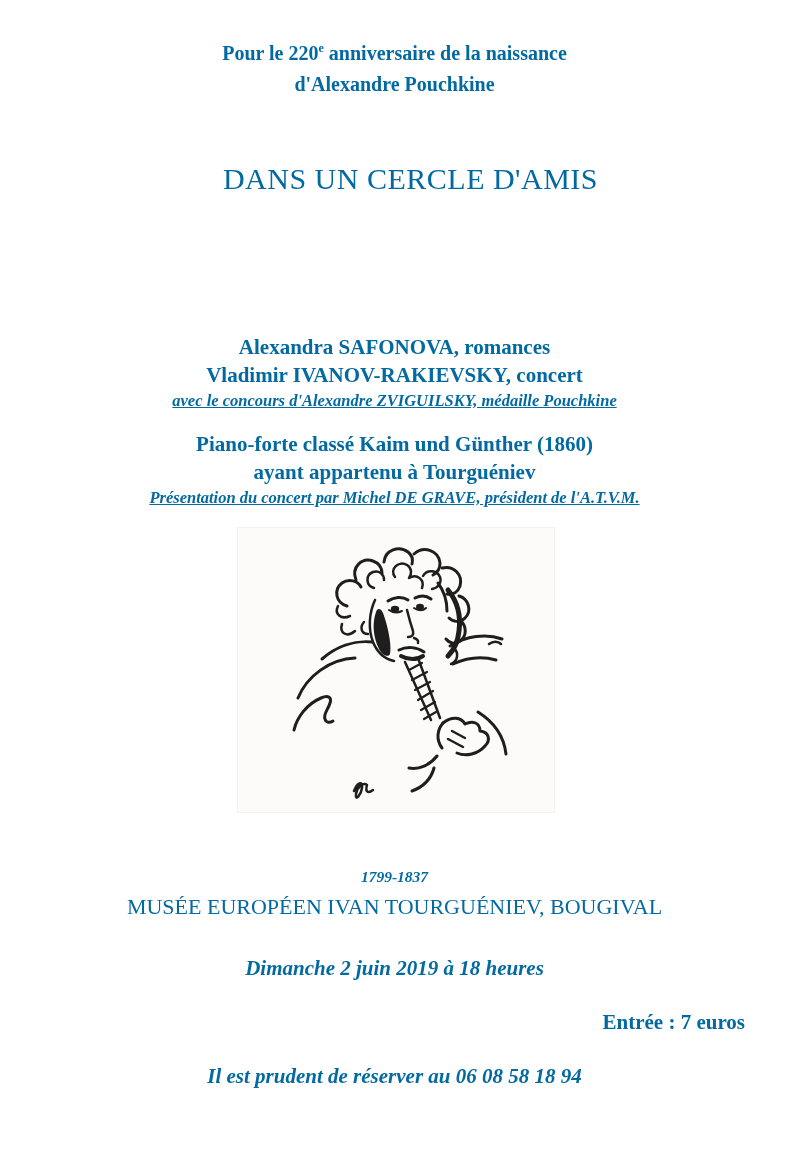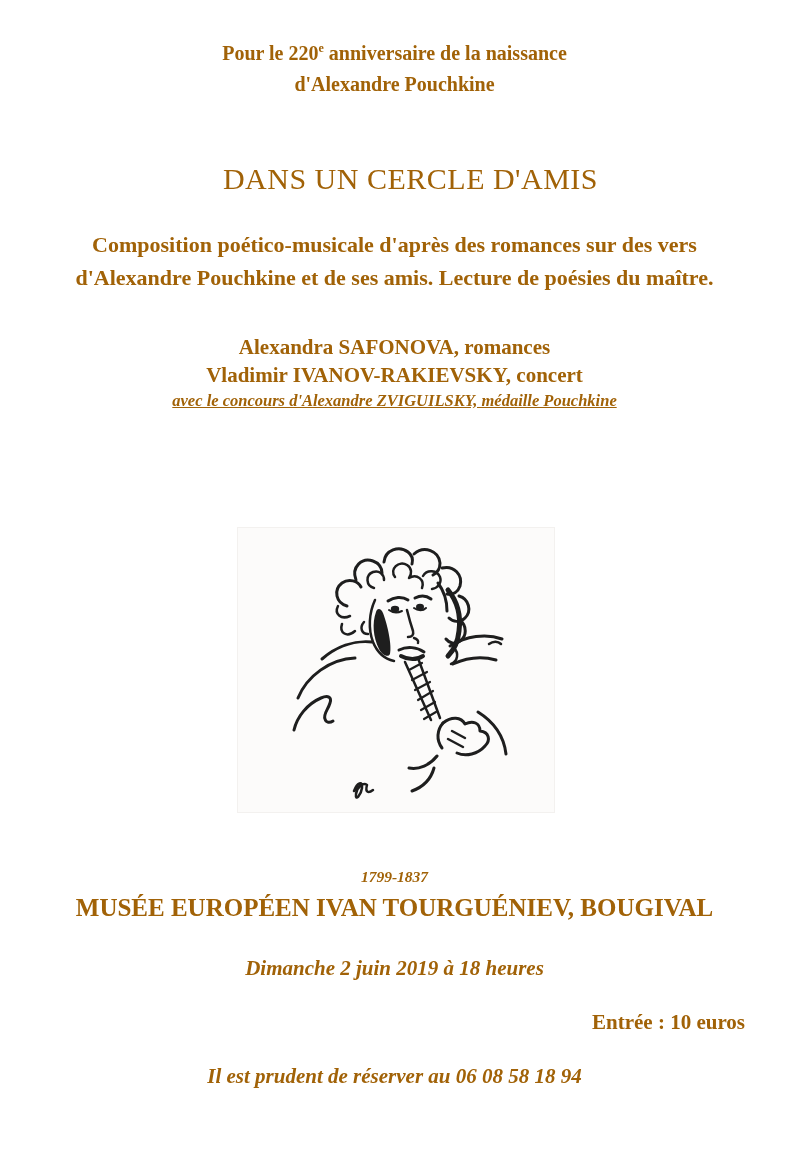--- a/index.html
+++ b/index.html
@@ -6,21 +6,21 @@
     margin: 0;
     padding: 0;
     background: #ffffff;
   }
   .flyer {
     position: relative;
     width: 789px;
     height: 1152px;
     margin: 0 auto;
     background: #ffffff;
-    color: #a16207;
+    color: #0369a1;
     font-family: "Liberation Serif", "DejaVu Serif", serif;
     overflow: hidden;
   }
   .abs { position: absolute; left: 0; width: 100%; box-sizing: border-box; }
   .center { text-align: center; }
 
   .header-block { top: 38px; font-size: 20px; font-weight: bold; line-height: 31px; }
   .header-block sup { font-size: 12px; vertical-align: super; line-height: 0; }
 
   .main-title {
@@ -44,51 +44,52 @@
     top: 528px;
     width: 316px;
     height: 284px;
     background: #fcfbfa;
     box-shadow: 0 0 0 1px #f3f1ef;
     margin: 0;
   }
 
   .portrait-caption { top: 868px; font-size: 15.5px; font-weight: bold; font-style: italic; text-align: center; }
 
-  .venue-line { top: 894px; font-size: 25px; font-weight: bold; }
+  .venue-line { top: 894px; font-size: 22px; font-weight: normal; }
 
   .date-line { top: 956px; font-size: 21px; font-weight: bold; font-style: italic; }
 
   .price-line { top: 1010px; font-size: 21px; font-weight: bold; text-align: right; padding-right: 44px; }
 
   .booking-line { top: 1064px; font-size: 21px; font-weight: bold; font-style: italic; }
 </style>
 </head>
 <body>
 
 <div class="flyer">
 
   <div class="abs center header-block">
     <div><span>Pour le 220</span><sup>e</sup><span> anniversaire de la naissance</span></div>
     <div>d'Alexandre Pouchkine</div>
   </div>
 
   <h1 class="abs center main-title">DANS UN CERCLE D'AMIS</h1>
 
-  <div class="abs center description">
-    <div>Composition poético-musicale d'après des romances sur des vers</div>
-    <div>d'Alexandre Pouchkine et de ses amis. Lecture de poésies du maître.</div>
-  </div>
 
   <div class="abs center performers">
     <div>Alexandra SAFONOVA, romances</div>
     <div>Vladimir IVANOV-RAKIEVSKY, concert</div>
     <div class="small-note">avec le concours  d'Alexandre ZVIGUILSKY, médaille Pouchkine</div>
   </div>
 
+  <div class="abs center piano-block">
+    <div>Piano-forte classé Kaim und Günther (1860)</div>
+    <div>ayant appartenu à Tourguéniev</div>
+    <div class="small-note">Présentation du concert par Michel DE GRAVE, président de l'A.T.V.M.</div>
+  </div>
 
   <figure class="portrait-box">
     <svg viewBox="0 0 316 284" width="316" height="284" xmlns="http://www.w3.org/2000/svg">
       <g fill="none" stroke="#1e1e1e" stroke-linecap="round" stroke-linejoin="round">
 
         <path stroke-width="3" d="M109,78 c-11,-3 -14,-16 -5,-23 c7,-5 16,-2 19,4"></path>
         <path stroke-width="3" d="M118,52 c-5,-13 6,-23 17,-19 c6,2 9,7 9,12"></path>
         <path stroke-width="3" d="M146,34 c1,-12 15,-17 24,-10 c4,3 5,8 4,12"></path>
         <path stroke-width="3" d="M176,26 c10,-9 25,-3 26,9 c0,6 -3,10 -7,12"></path>
         <path stroke-width="3" d="M204,40 c12,-3 21,7 18,18 c-2,6 -7,9 -13,8"></path>
@@ -153,17 +154,17 @@
       </g>
     </svg>
   </figure>
 
   <div class="abs center portrait-caption">1799-1837</div>
 
   <div class="abs center venue-line">MUSÉE EUROPÉEN IVAN TOURGUÉNIEV, BOUGIVAL</div>
 
   <div class="abs center date-line">Dimanche 2 juin 2019 à 18 heures</div>
 
-  <div class="abs price-line">Entrée : 10 euros</div>
+  <div class="abs price-line">Entrée : 7 euros</div>
 
   <div class="abs center booking-line">Il est prudent de réserver au 06 08 58 18 94</div>
 
 </div>
 
 </body></html>

